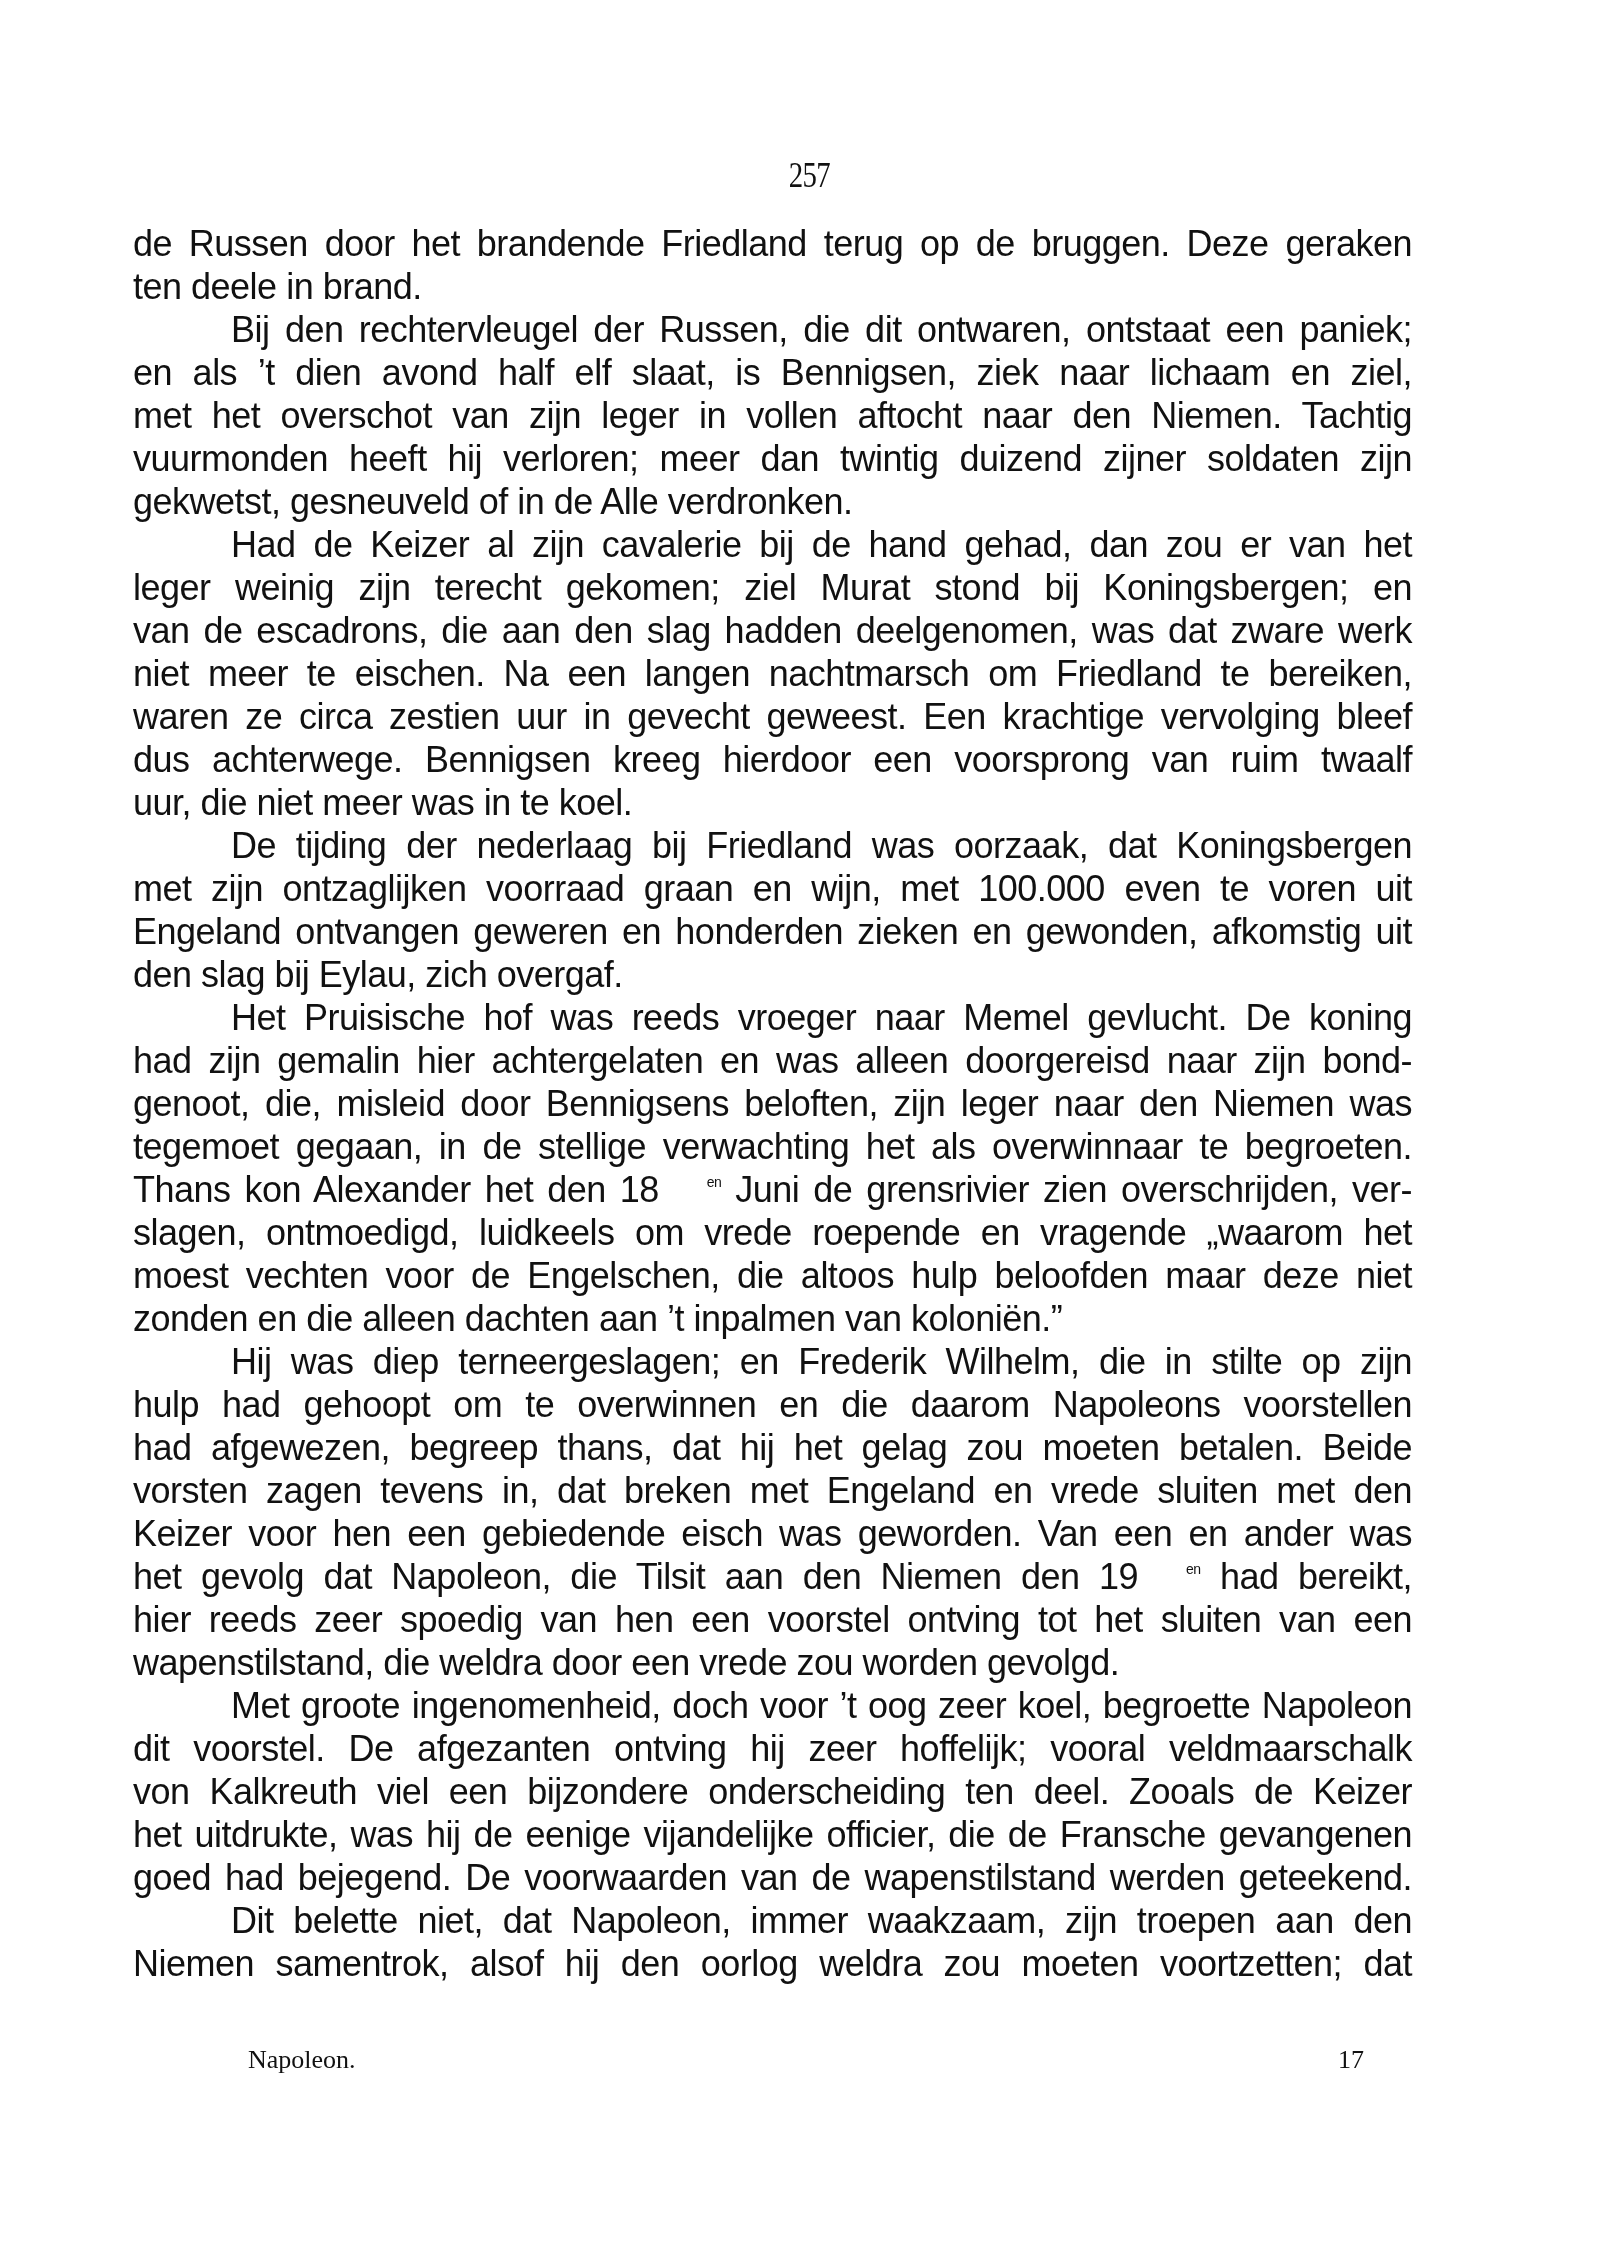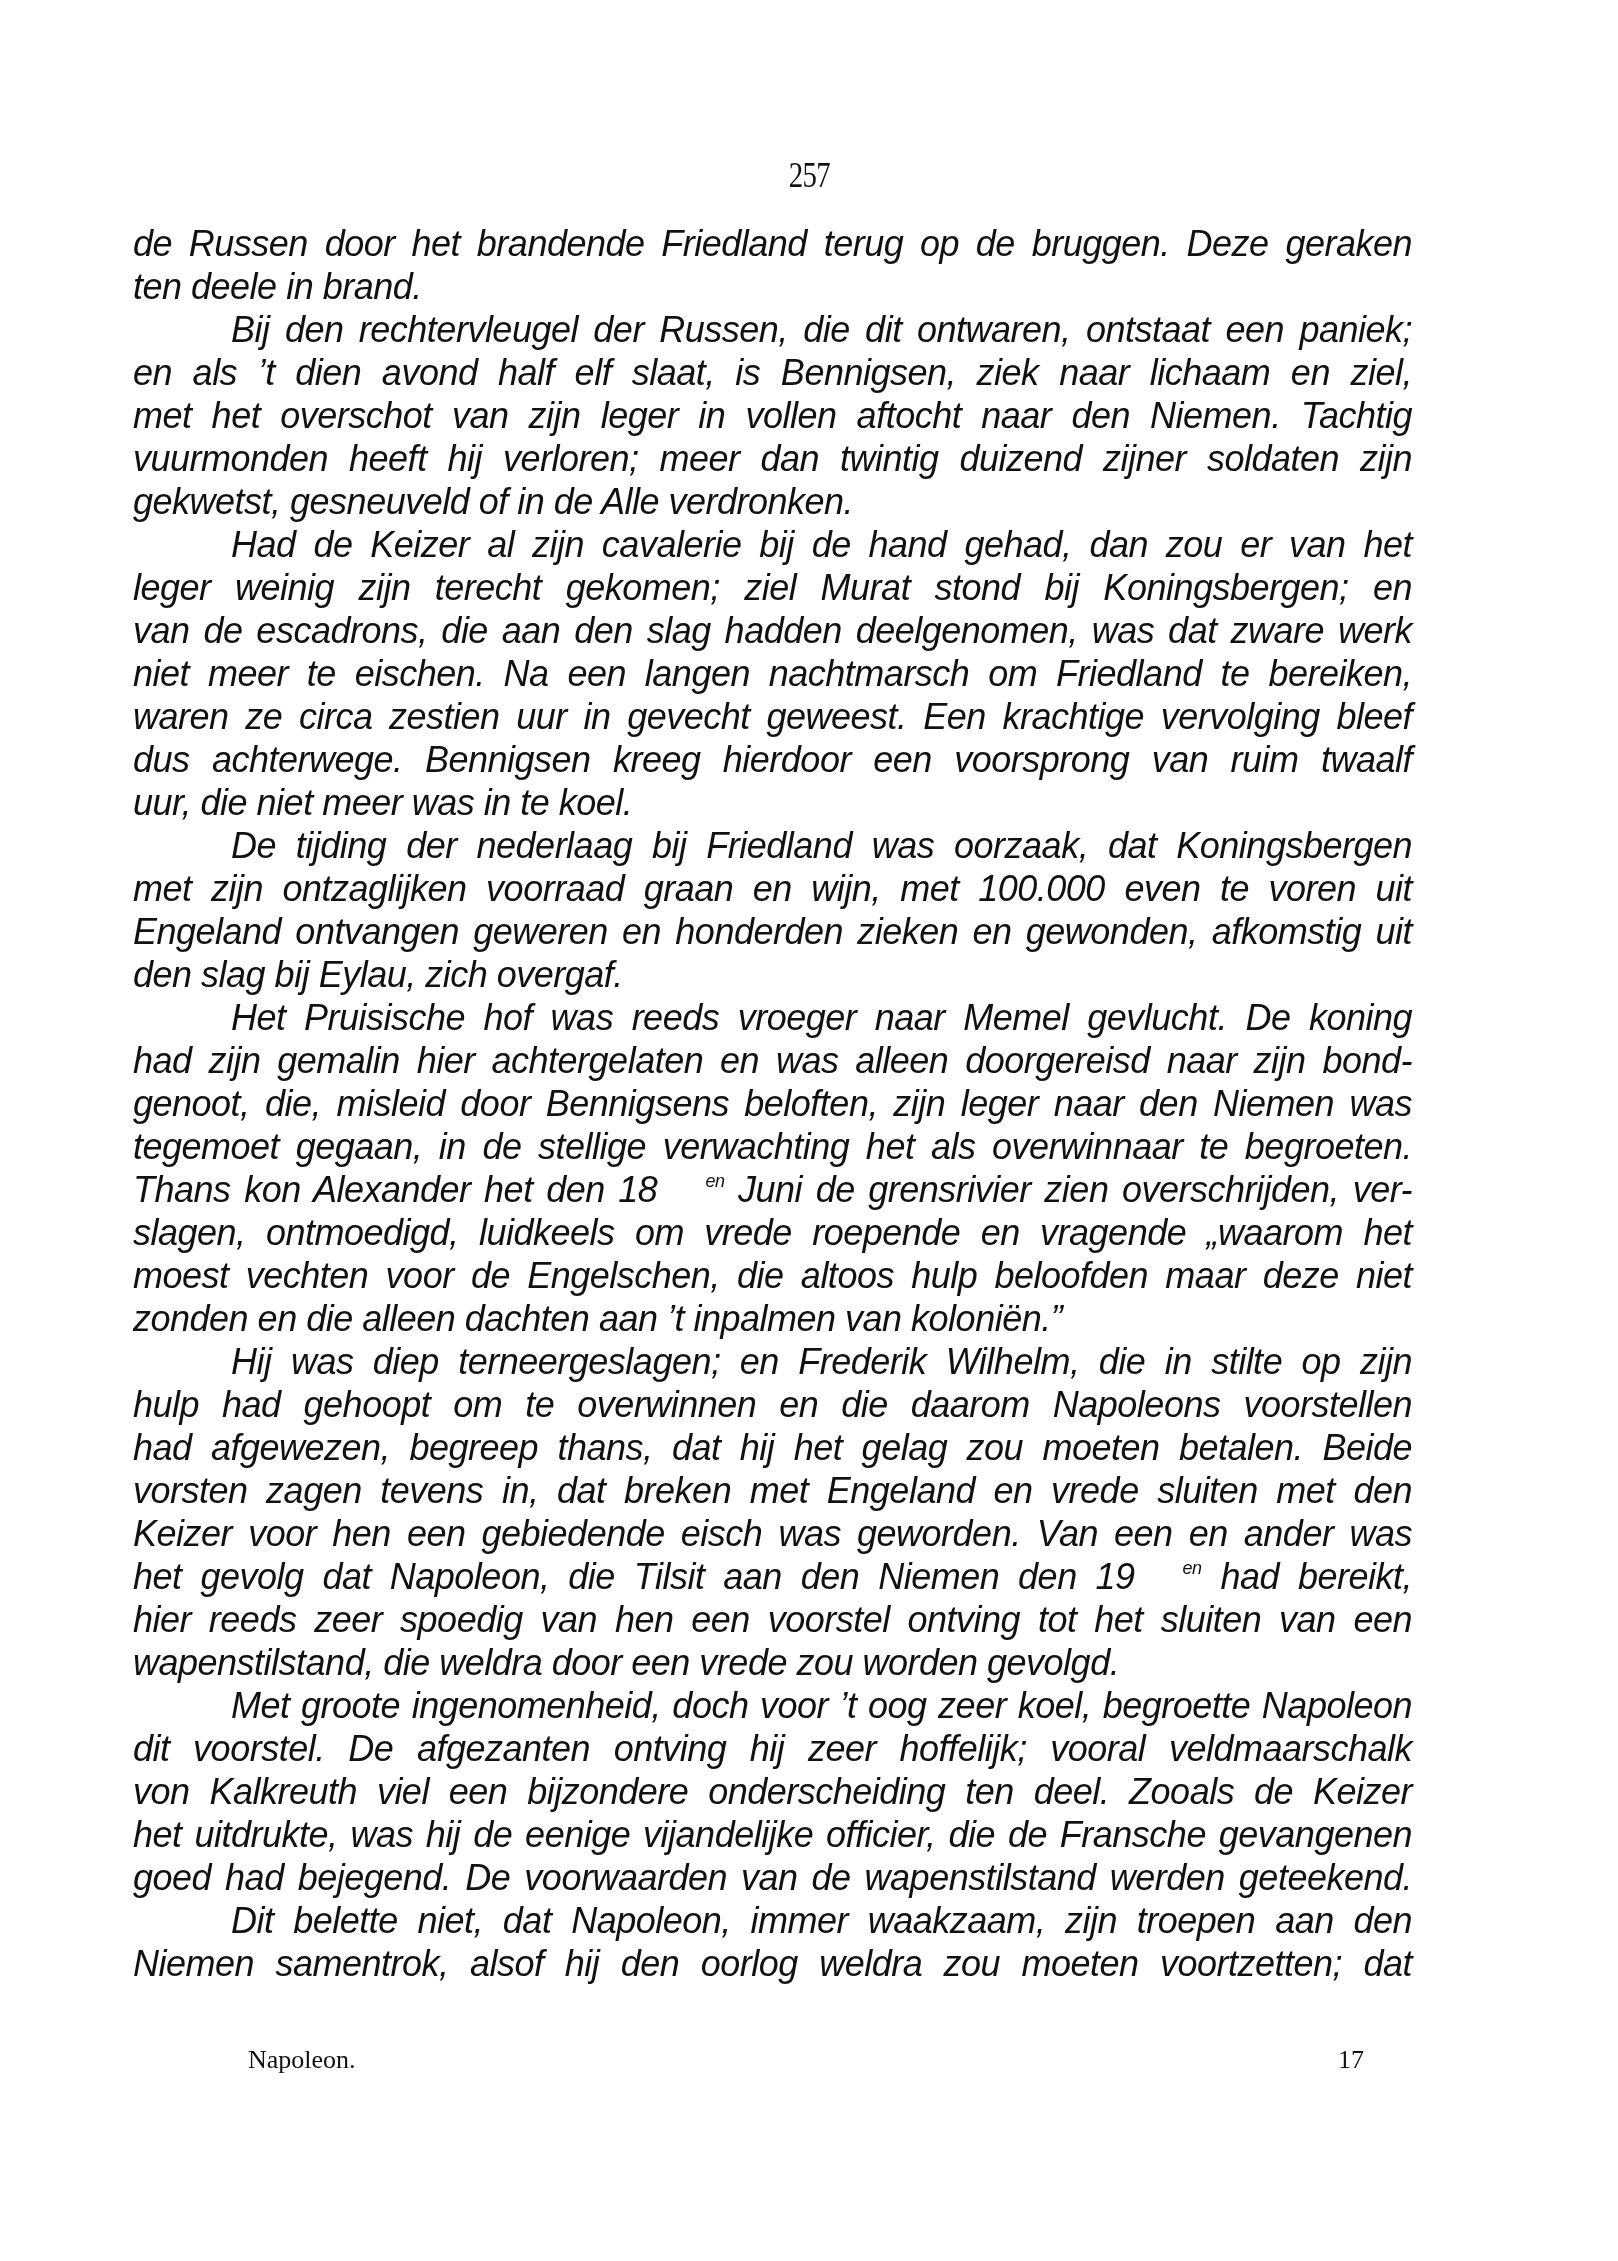--- a/index.html
+++ b/index.html
@@ -3,30 +3,30 @@
 <meta charset="utf-8">
 <style>
   html, body { margin: 0; padding: 0; background: #ffffff; }
   body { width: 1619px; height: 2261px; position: relative; overflow: hidden; color: #111; }
   .page { position: absolute; left: 0; top: 0; width: 1619px; height: 1972px; background: #fff; }
   .page-number {
     position: absolute; left: 0; width: 100%; top: 154px; text-align: center;
     font-family: "Liberation Serif", serif; font-size: 36px; letter-spacing: -0.8px;
     transform: scaleX(0.8);
   }
-  .text-block { position: absolute; left: 133px; top: 222px; width: 1279px; font-style: italic; }
+  .text-block { position: absolute; left: 133px; top: 222px; width: 1279px; }
   .line {
     position: relative; height: 43px; line-height: 43px; white-space: nowrap;
     font-family: "Liberation Sans Narrow", "Liberation Sans", sans-serif;
     font-size: 36px; letter-spacing: -0.5px;
   }
   .line .inner { display: inline-block; transform-origin: left center; }
   .line.justify .inner { display: block; text-align: justify; text-align-last: justify; white-space: normal; }
   .indent { padding-left: 98px; }
-  sup { font-size: 18px; line-height: 0; vertical-align: 14.7px; margin-left: 48px; }
+  sup { font-size: 14px; line-height: 0; vertical-align: 14.7px; margin-left: 48px; }
   .footer {
     position: absolute; top: 2045px; font-family: "Liberation Serif", serif; font-size: 26px;
   }
   .footer-left { left: 219px; margin-left: 29px; }
   .footer-right { left: 1338px; }
 </style>
 </head>
 <body>
 
 <div class="page">

